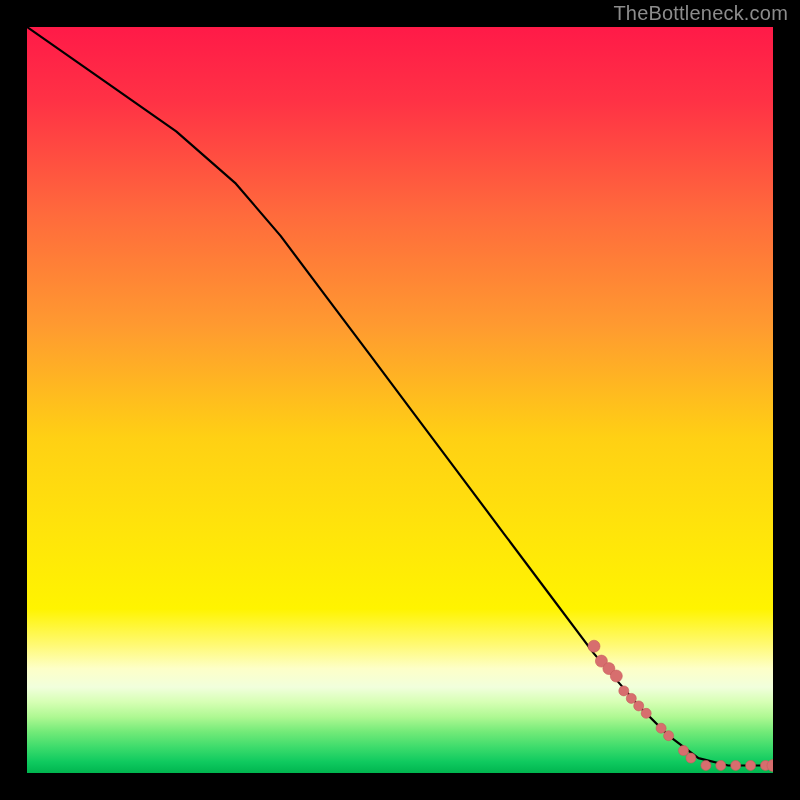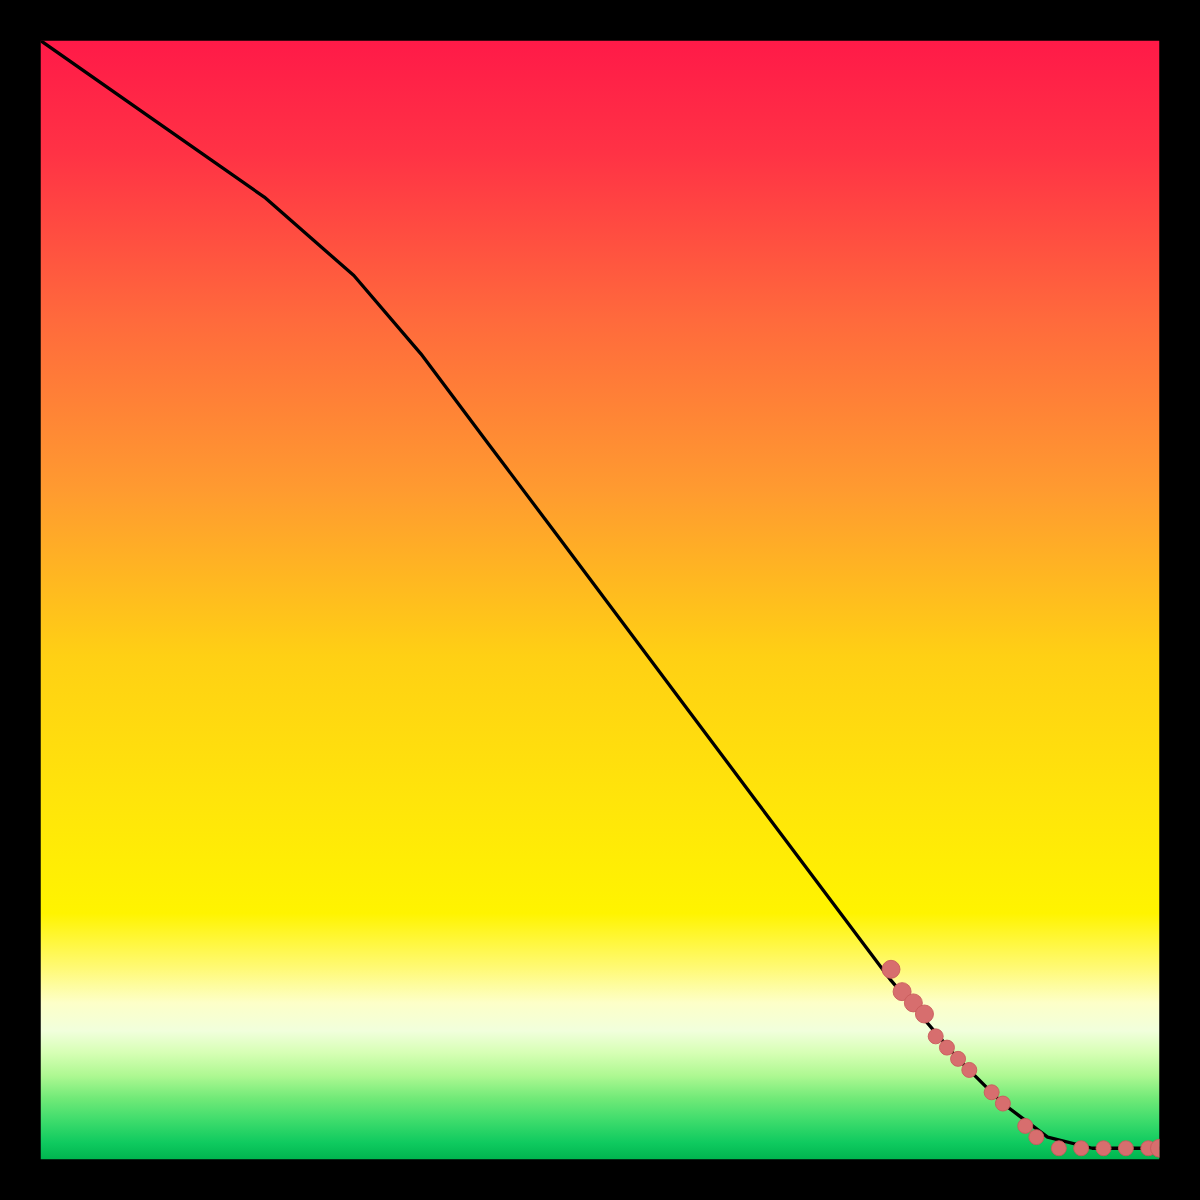--- a/index.html
+++ b/index.html
@@ -33,20 +33,21 @@
     left: 27px;
     top: 27px;
     width: 746px;
     height: 746px;
   }
 </style>
 </head>
 <body>
 <div class="frame">
 
+  <div class="watermark">TheBottleneck.com</div>
 
   <svg class="plot" viewBox="0 0 746 746">
     <defs>
 
       <linearGradient id="bg-grad" x1="0" y1="0" x2="0" y2="1">
         <stop offset="0.00" stop-color="#ff1a48"></stop>
         <stop offset="0.10" stop-color="#ff3245"></stop>
         <stop offset="0.25" stop-color="#ff6a3c"></stop>
         <stop offset="0.40" stop-color="#ff9a30"></stop>
         <stop offset="0.55" stop-color="#ffd014"></stop>

